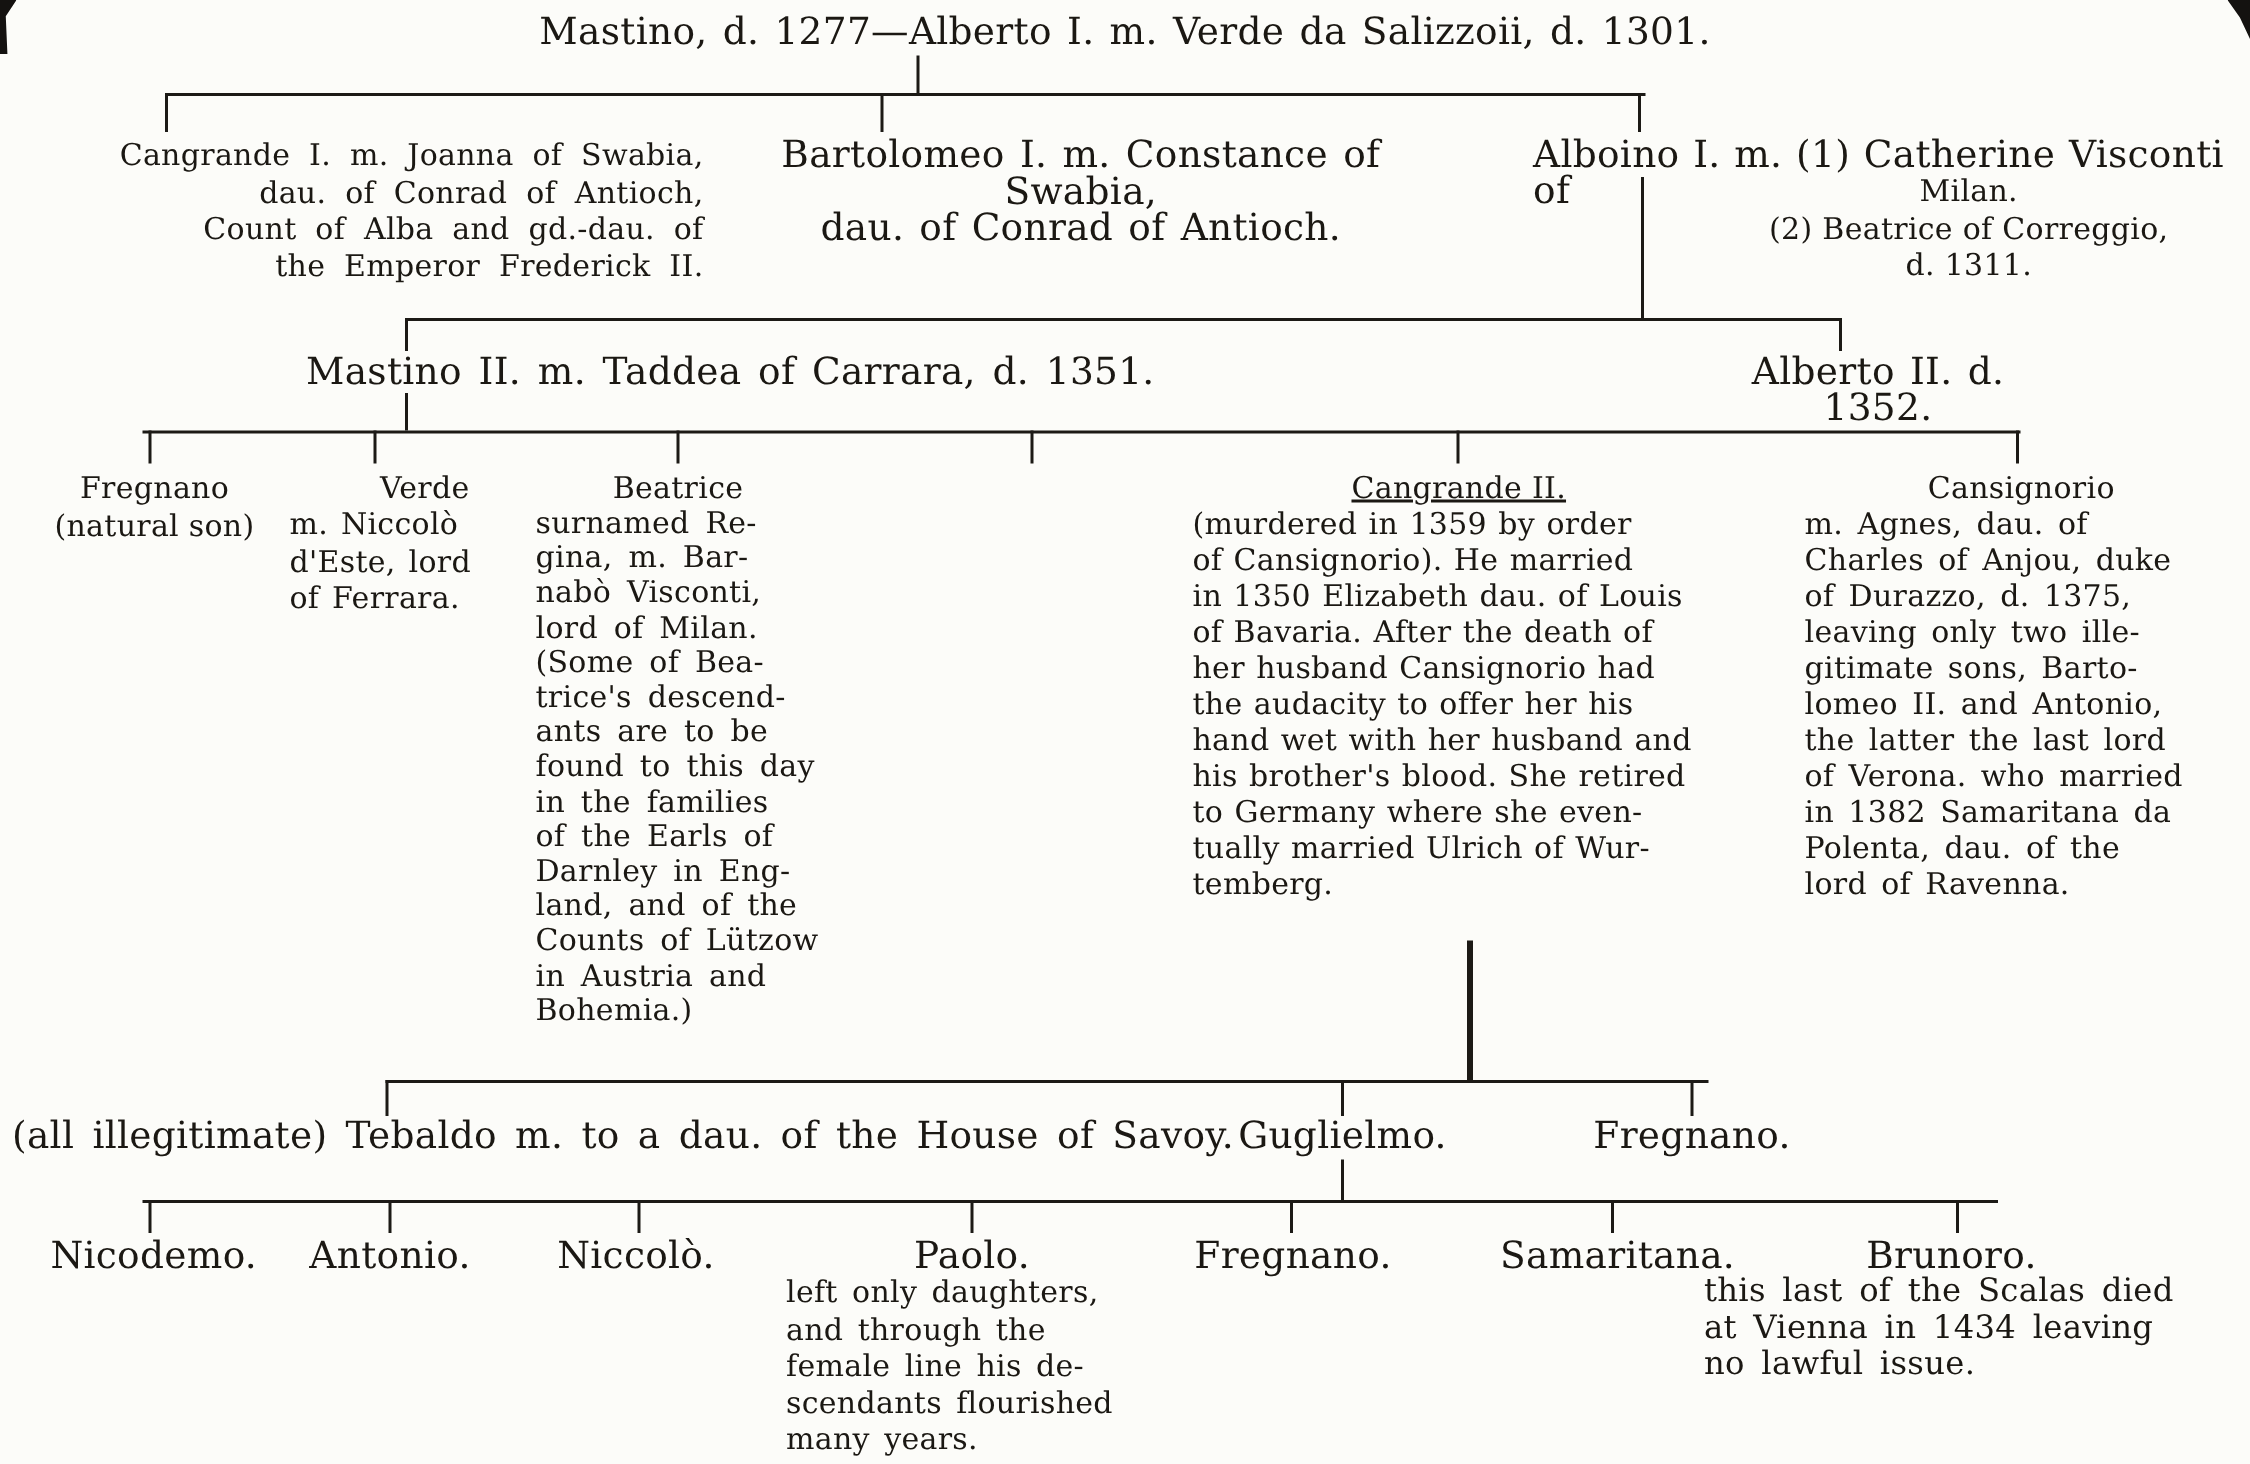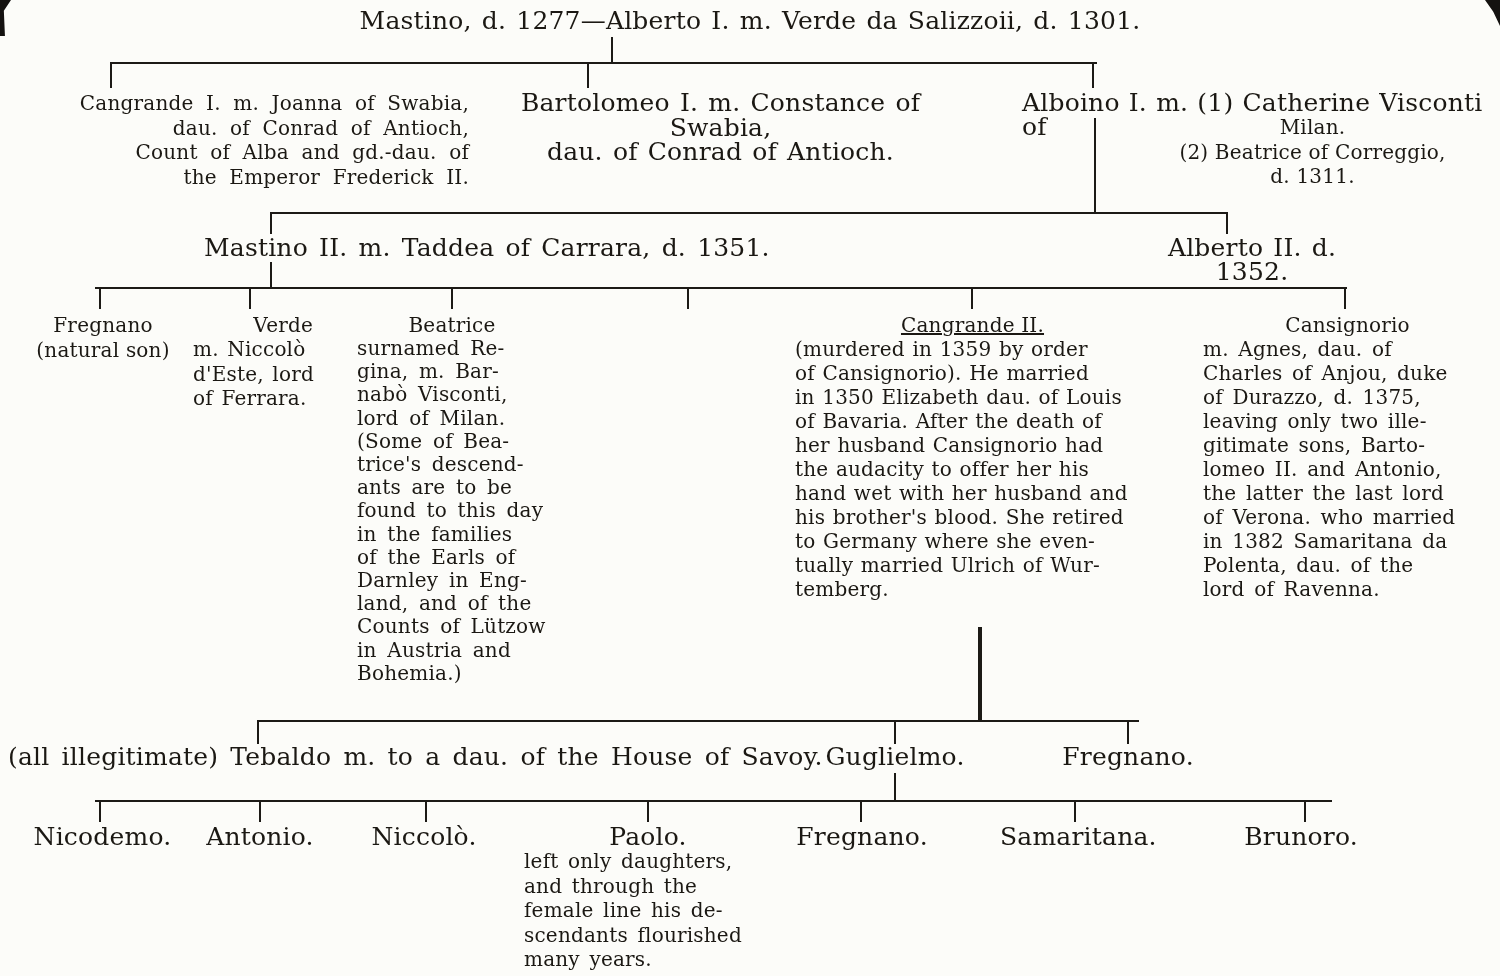--- a/index.html
+++ b/index.html
@@ -141,14 +141,17 @@
   <div class="t c f21" style="left:354px;top:825px;width:140px;">Niccolò.</div>
   <div class="t c f21" style="left:578px;top:825px;width:140px;">Paolo.</div>
   <div class="t" style="left:524px;top:849px;line-height:24.5px;word-spacing:3px;">left only daughters,
 and through the
 female line his de-
 scendants flourished
 many years.</div>
   <div class="t c f21" style="left:791px;top:825px;width:142px;">Fregnano.</div>
   <div class="t c f21" style="left:1000px;top:825px;width:152px;">Samaritana.</div>
   <div class="t c f21" style="left:1232px;top:825px;width:138px;">Brunoro.</div>
+  <div class="t" style="left:1136px;top:849px;line-height:24.5px;word-spacing:4px;font-size:21.5px;">this last of the Scalas died
+at Vienna in 1434 leaving
+no lawful issue.</div>
 
 </div>
 
 </body></html>

